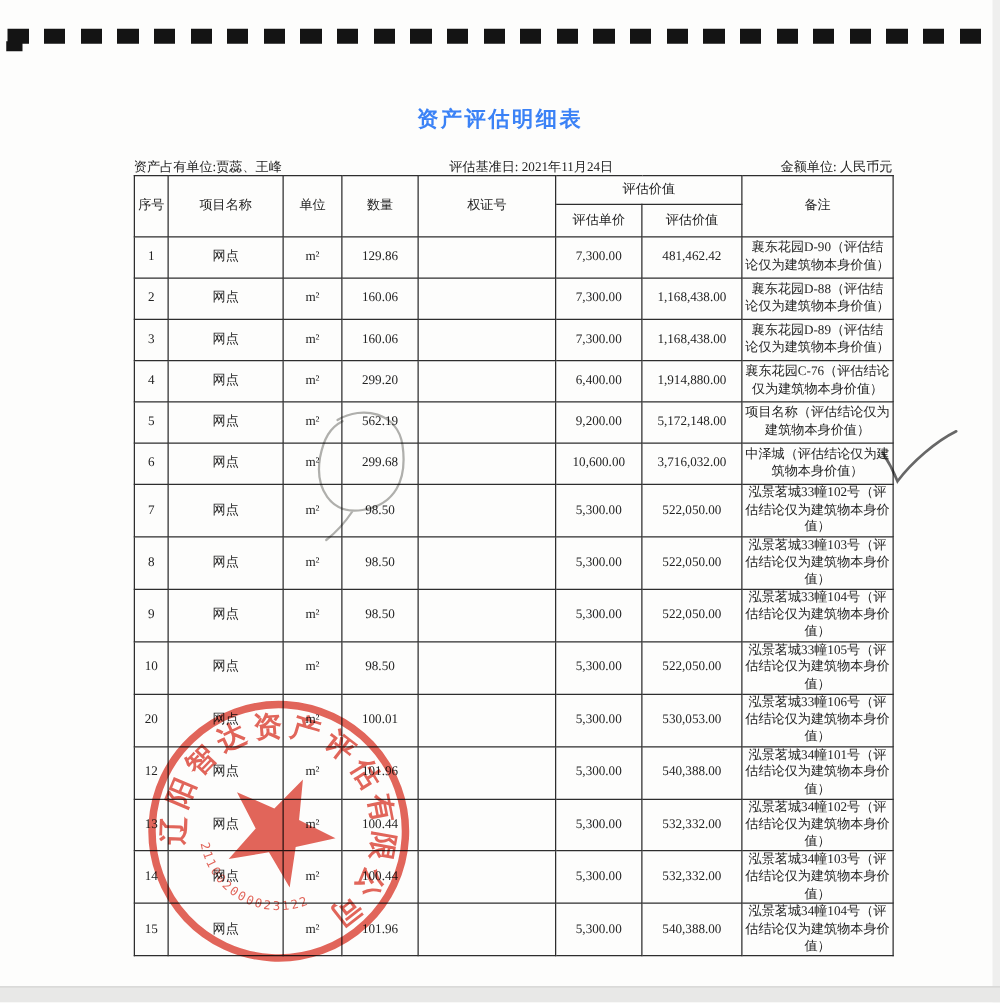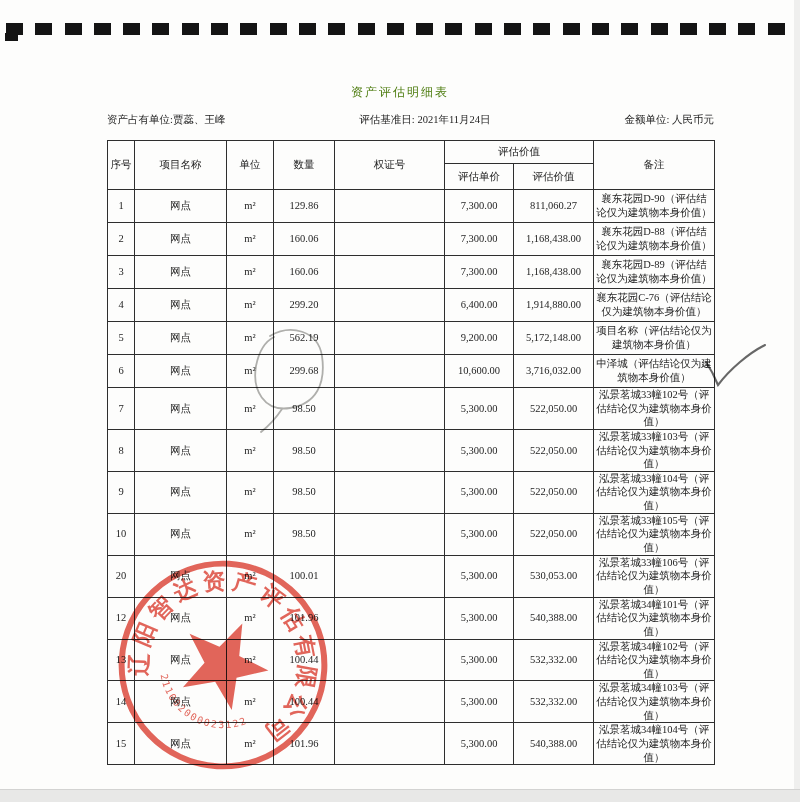--- a/index.html
+++ b/index.html
@@ -13,24 +13,24 @@
   .binding{
     position:absolute;left:6px;top:23px;width:788px;height:12px;
     background:repeating-linear-gradient(to right,#141414 0 17px,transparent 17px 29.3px);
   }
   .binding-odd{position:absolute;left:5px;top:33px;width:13px;height:8px;background:#141414;}
   
   .edge-right{position:absolute;right:0;top:0;width:6px;height:100%;background:#efefee;}
   .edge-bottom{position:absolute;left:0;bottom:0;width:100%;height:12px;background:#e8e8e7;border-top:1px solid #d3d3d2;}
   .title{
     position:absolute;left:0;top:84px;width:100%;text-align:center;
-    font-size:12px;font-weight:normal;letter-spacing:2px;color:#4d7c0f;
+    font-size:17px;font-weight:bold;letter-spacing:2px;color:#3b82f6;
   }
   .meta{
-    position:absolute;left:107px;top:113px;width:607px;
+    position:absolute;left:107px;top:127px;width:607px;
     display:flex;justify-content:space-between;
     font-size:10.5px;color:#232323;
   }
   table.val{
     position:absolute;left:107px;top:140px;width:607px;
     border-collapse:collapse;table-layout:fixed;
   }
   table.val th,table.val td{
     border:1px solid #2e2e2e;padding:0 2px;text-align:center;
     font-size:10.5px;line-height:1.3;word-break:break-all;color:#242424;
@@ -95,21 +95,21 @@
     </tr>
   </thead>
   <tbody>
       <tr>
     <td>1</td>
     <td>网点</td>
     <td>m²</td>
     <td class="num">129.86</td>
     <td></td>
     <td class="num">7,300.00</td>
-    <td class="num">811,060.27</td>
+    <td class="num">481,462.42</td>
     <td class="remark">襄东花园D-90（评估结论仅为建筑物本身价值）</td>
   </tr>
       <tr>
     <td>2</td>
     <td>网点</td>
     <td>m²</td>
     <td class="num">160.06</td>
     <td></td>
     <td class="num">7,300.00</td>
     <td class="num">1,168,438.00</td>

